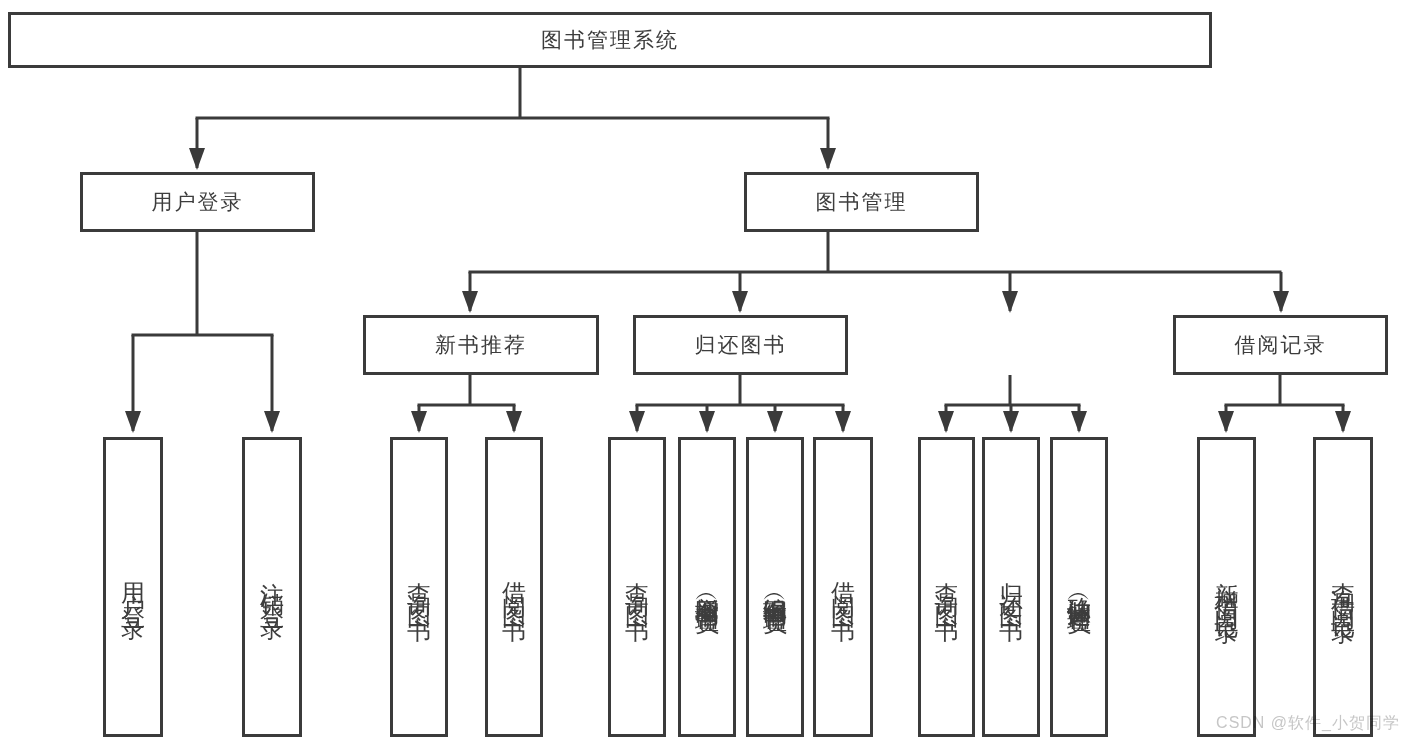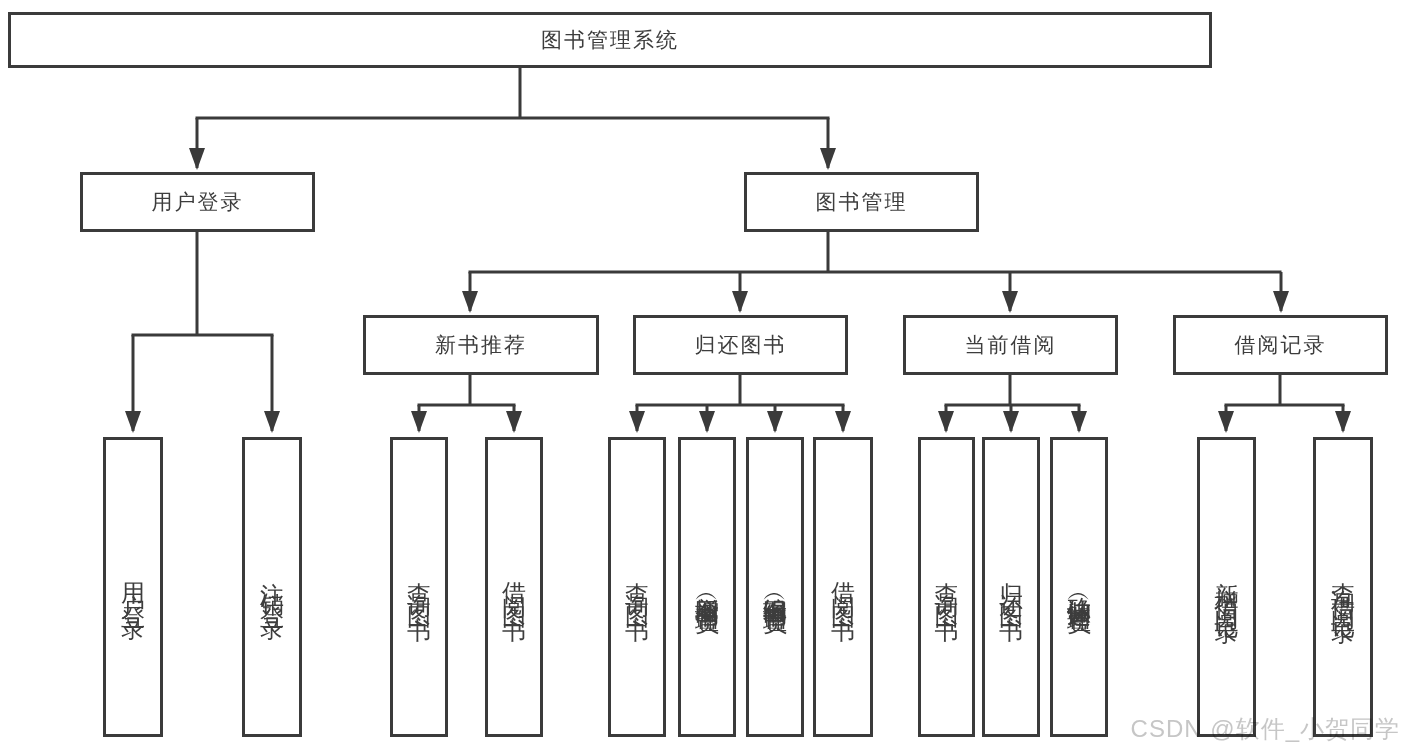--- a/index.html
+++ b/index.html
@@ -20,21 +20,21 @@
   .box.v{top:437px;height:300px;}
   .box.v span{
     writing-mode:vertical-rl;text-orientation:mixed;
     font-size:24px;color:#3d3d3d;line-height:1;
   }
   .box.v.v-s span{letter-spacing:12px;}
   .box.v.v-m span{letter-spacing:8px;}
   .box.v.v-l span{letter-spacing:2px;}
   #watermark{
     position:absolute;right:5px;top:713px;z-index:4;
-    font-size:24px;letter-spacing:1px;color:#c6c6c6;
+    font-size:16px;letter-spacing:1px;color:#c6c6c6;
     mix-blend-mode:multiply;white-space:nowrap;
   }
 </style>
 </head>
 <body>
 
 <div id="stage">
 
   <svg id="wires" width="1405" height="747" viewBox="0 0 1405 747">
     <defs>
@@ -91,23 +91,20 @@
   <div class="box h" style="left:744px;top:172px;width:235px;height:60px">
     <span>图书管理</span>
   </div>
 
   <div class="box h" style="left:363px;top:315px;width:236px;height:60px">
     <span>新书推荐</span>
   </div>
   <div class="box h" style="left:633px;top:315px;width:215px;height:60px">
     <span>归还图书</span>
   </div>
-  <div class="box h" style="left:903px;top:315px;width:215px;height:60px">
-    <span>当前借阅</span>
-  </div>
   <div class="box h" style="left:1173px;top:315px;width:215px;height:60px">
     <span>借阅记录</span>
   </div>
 
   <div class="box v v-s" style="left:103px;width:60px">
     <span>用户登录</span>
   </div>
   <div class="box v v-s" style="left:242px;width:60px">
     <span>注销登录</span>
   </div>

